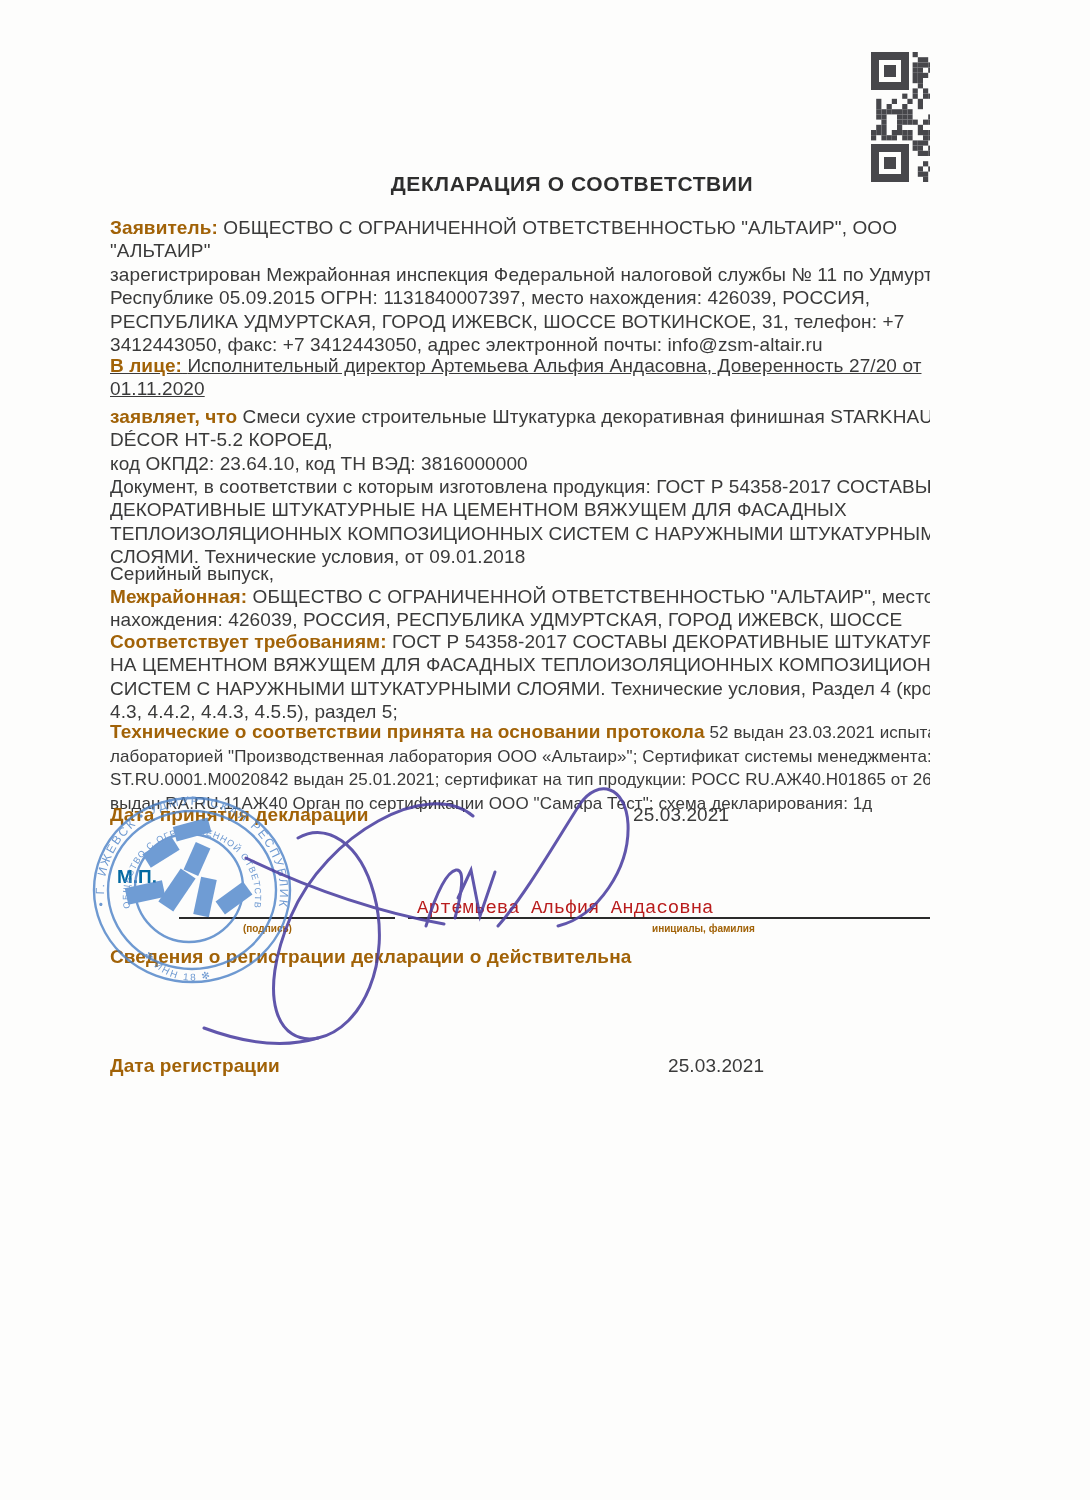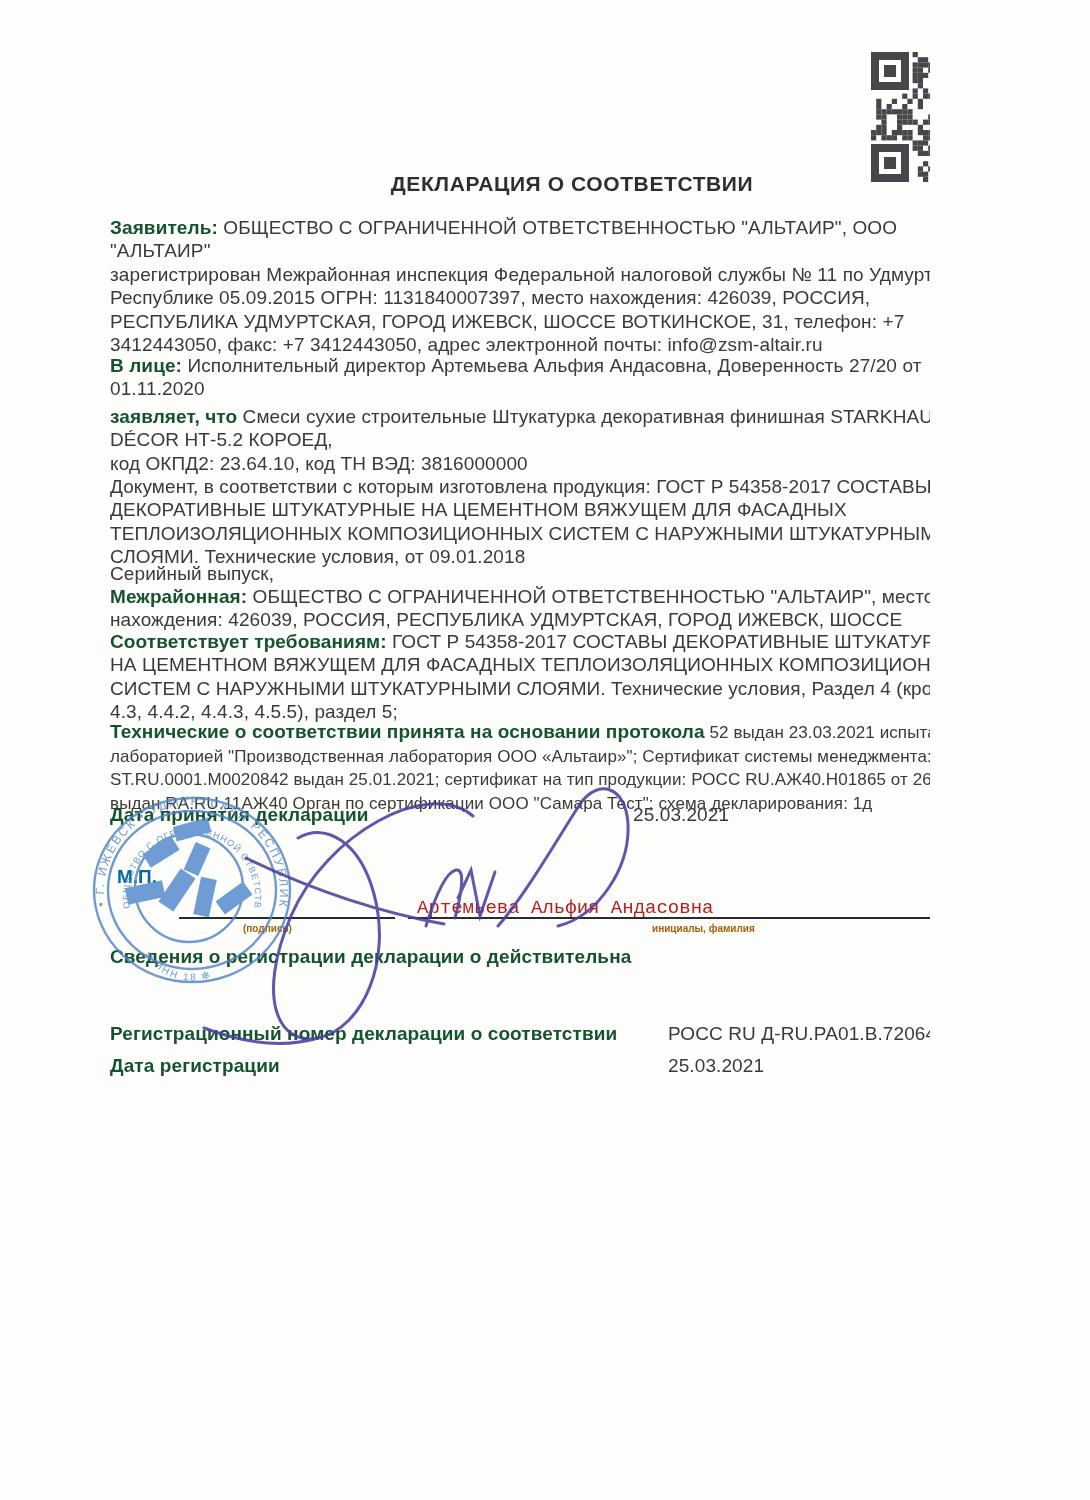--- a/index.html
+++ b/index.html
@@ -6,21 +6,21 @@
   body{
     width:1090px;height:1500px;
     background:#fdfdfc;
     font-family:"Liberation Sans", sans-serif;
     position:relative;
     color:#3a3a3a;
   }
   .page{position:absolute;inset:0;width:930px;height:1500px;overflow:hidden;background:#fdfdfc;margin-top:26px;}
   .abs{position:absolute;}
   .block{left:110px;width:890px;font-size:19px;line-height:23.4px;color:#3a3a3a;letter-spacing:0.1px;}
-  .b{font-weight:bold;color:#14532d;}
+  .b{font-weight:bold;color:#a16207;}
   .title{top:146px;left:110px;width:880px;text-align:center;text-indent:44px;
          font-size:21px;font-weight:bold;letter-spacing:0.6px;color:#2e2e2e;}
   .small{font-size:17px;line-height:23.6px;}
   .kv-value{position:absolute;left:523px;top:0;font-size:19px;color:#3a3a3a;white-space:nowrap;}
   .kv-value-reg{position:absolute;left:558px;top:0;font-size:19px;color:#3a3a3a;white-space:nowrap;}
   .mp{top:840px;left:117px;font-size:19px;font-weight:bold;color:#0369a1;}
   .sig-name{top:871px;left:417px;font-size:19px;color:#b91c1c;font-family:Liberation Mono, monospace;}
   .rule{border-top:2px solid #2a2a2a;height:0;}
   .cap{font-size:10px;font-weight:bold;color:#a16207;}
   .stamp-svg{left:86px;top:768px;z-index:3;pointer-events:none;}
@@ -257,21 +257,21 @@
   </svg>
 
   <div class="abs title textlayer">ДЕКЛАРАЦИЯ О СООТВЕТСТВИИ</div>
 
   <div class="abs block textlayer" style="top:190px;">
     <span class="b">Заявитель:</span>
     <span>ОБЩЕСТВО С ОГРАНИЧЕННОЙ ОТВЕТСТВЕННОСТЬЮ "АЛЬТАИР", ООО "АЛЬТАИР"</span>
     <div>зарегистрирован Межрайонная инспекция Федеральной налоговой службы № 11 по Удмуртской Республике 05.09.2015 ОГРН: 1131840007397, место нахождения: 426039, РОССИЯ, РЕСПУБЛИКА УДМУРТСКАЯ, ГОРОД ИЖЕВСК, ШОССЕ ВОТКИНСКОЕ, 31, телефон: +7 3412443050, факс: +7 3412443050, адрес электронной почты: info@zsm-altair.ru</div>
   </div>
 
-  <div class="abs block textlayer" style="top:328px;">
+  <div class="abs block textlayer" style="top:328px;text-decoration:underline;">
     <span class="b">В лице:</span>
     <span>Исполнительный директор Артемьева Альфия Андасовна, Доверенность 27/20 от 01.11.2020</span>
   </div>
 
   <div class="abs block textlayer" style="top:379px;">
     <span class="b">заявляет, что</span>
     <span>Смеси сухие строительные Штукатурка декоративная финишная STARKHAUS DÉCOR НТ-5.2 КОРОЕД,</span>
     <div>код ОКПД2: 23.64.10, код ТН ВЭД: 3816000000</div>
   </div>
 
@@ -303,24 +303,20 @@
   <div class="abs mp textlayer">М.П.</div>
 
   <div class="abs sig-name textlayer">Артемьева Альфия Андасовна</div>
   <div class="abs rule textlayer" style="left:179px;top:891px;width:216px;"></div>
   <div class="abs rule textlayer" style="left:408px;top:891px;width:624px;"></div>
   <div class="abs cap textlayer" style="left:243px;top:897px;">(подпись)</div>
   <div class="abs cap textlayer" style="left:652px;top:897px;">инициалы, фамилия</div>
 
   <div class="abs block b textlayer" style="top:919px;">Сведения о регистрации декларации о действительна</div>
 
-  <div class="abs block textlayer" style="top:996px;">
-    <span class="b">Регистрационный номер декларации о соответствии</span>
-    <span class="kv-value-reg">РОСС RU Д-RU.РА01.В.72064/21</span>
-  </div>
 
   <div class="abs block textlayer" style="top:1028px;">
     <span class="b">Дата регистрации</span>
     <span class="kv-value-reg">25.03.2021</span>
   </div>
 
   <svg class="abs stamp-svg" width="212" height="198" viewBox="0 0 212 198" aria-hidden="true" opacity="0.82">
     <defs>
       <path id="ringOuter" d="M 19,112 A 88,88 0 1 1 193,112" fill="none"></path>
       <path id="ringInner" d="M 44,114 A 63,63 0 1 1 168,114" fill="none"></path>

